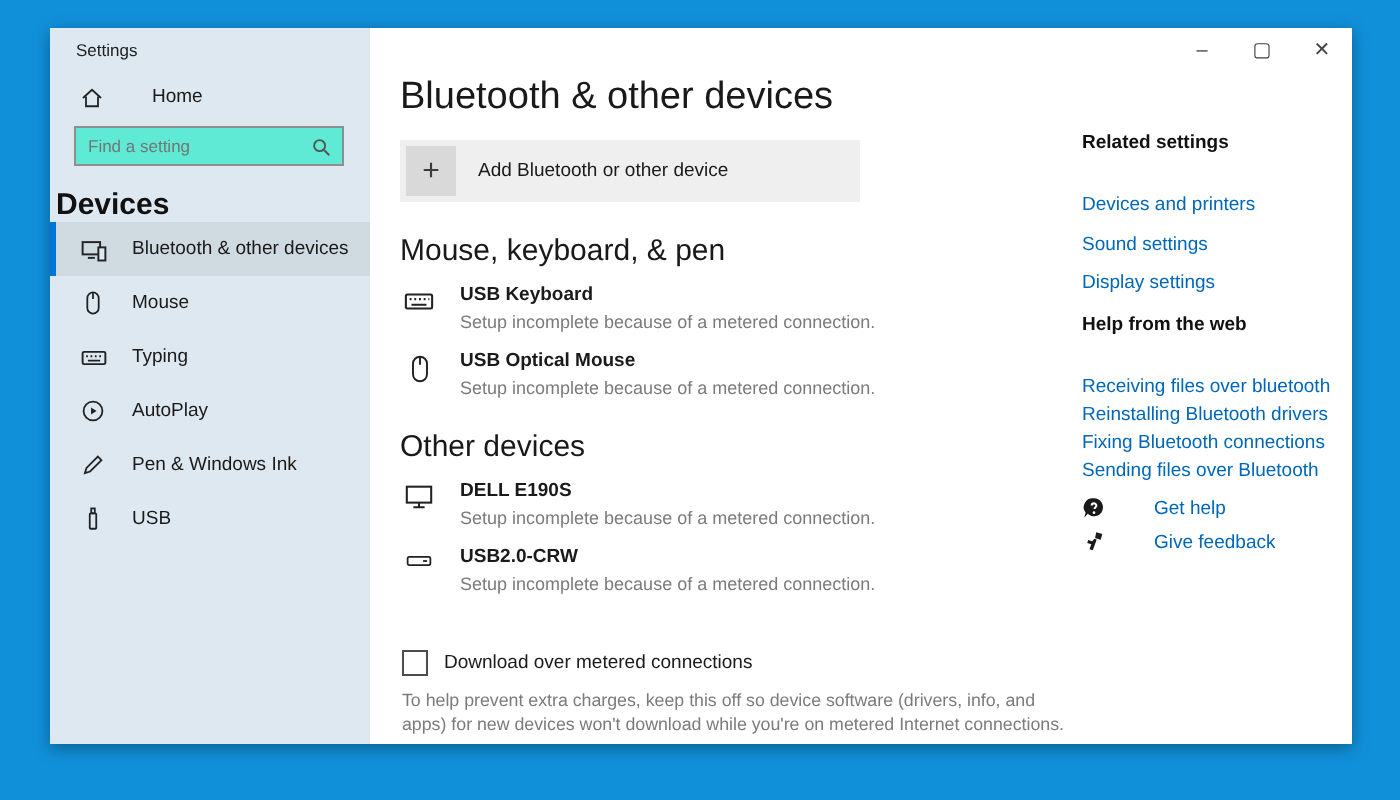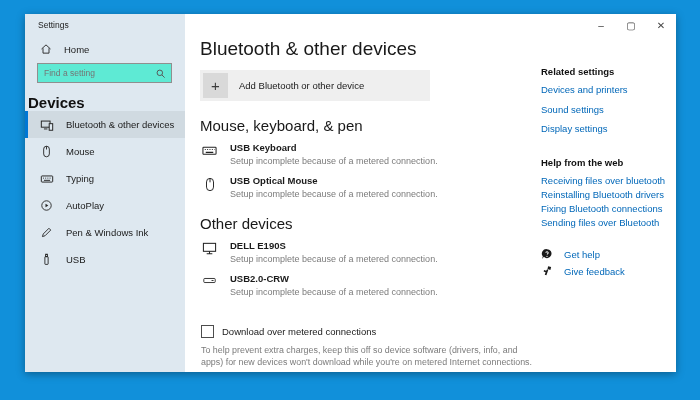--- a/index.html
+++ b/index.html
@@ -7,21 +7,21 @@
   .frame{position:relative;width:700px;height:400px;background:#1190da;}
   .window{position:absolute;left:25px;top:14px;width:651px;height:358px;background:#fff;
     box-shadow:0 2px 8px rgba(0,0,0,.35);}
   
   .controls{position:absolute;top:0;right:0;display:flex;z-index:5;}
   .ctrl{width:30px;height:24px;border:none;background:transparent;color:#444;
     font-size:10px;line-height:24px;text-align:center;padding:0;cursor:pointer;}
   
   .sidebar{position:absolute;left:0;top:0;width:160px;height:100%;background:#dee8f0;}
   .win-title{position:absolute;left:13px;top:6px;font-size:8.5px;color:#222;}
-  .home-row{position:absolute;left:13px;top:29px;display:flex;align-items:center;gap:11px;
+  .home-row{position:absolute;left:13px;top:29px;display:flex;align-items:flex-start;gap:23px;
     font-size:9.5px;color:#1a1a1a;cursor:pointer;}
   .searchbox{position:absolute;left:12px;top:49px;width:135px;height:20px;background:#5eead4;
     border:1px solid #8f8f8f;box-sizing:border-box;display:flex;align-items:center;}
   .searchbox input{flex:1;border:none;outline:none;background:transparent;font-size:8.5px;
     padding:0 0 0 6px;color:#333;font-family:inherit;min-width:0;}
   .searchbox .mag{margin-right:5px;color:#555;display:flex;}
   .sb-section{position:absolute;left:3px;top:80px;font-size:15px;font-weight:bold;color:#111;}
   .sb-nav{position:absolute;left:0;top:97px;width:100%;}
   .sb-item{height:27px;display:flex;align-items:center;gap:12px;padding-left:14px;
     font-size:9.5px;color:#1a1a1a;cursor:pointer;}
@@ -42,26 +42,26 @@
     padding-top:1px;color:#222;}
   .dev-name{font-size:9.5px;color:#1a1a1a;font-weight:bold;}
   .dev-status{font-size:9px;color:#7b7b7b;margin-top:3px;}
   .check-row{display:flex;align-items:center;gap:8px;margin:28px 0 0 16px;cursor:pointer;}
   .checkbox{width:11px;height:11px;border:1px solid #4d4d4d;background:#fff;}
   .check-label{font-size:9.5px;color:#1a1a1a;}
   .desc{margin:7px 0 0 16px;width:332px;font-size:8.9px;line-height:11.5px;color:#7b7b7b;}
   
   .rail{position:absolute;left:516px;top:0;width:140px;font-size:9.5px;}
   .rail .hd{position:absolute;font-weight:bold;color:#111;}
-  .rail a{position:absolute;color:#0067b8;text-decoration:none;cursor:pointer;}
+  .rail a{position:absolute;color:#0067b8;text-decoration:none;cursor:pointer;margin-top:13px;}
   .hd-related{top:52px;}
   .lnk-dp{top:70px;} .lnk-sound{top:90px;} .lnk-display{top:109px;}
   .hd-help{top:143px;}
   .lnk-rfob{top:161px;} .lnk-rbd{top:175px;} .lnk-fbc{top:189px;} .lnk-sfob{top:203px;}
-  .action{position:absolute;display:flex;align-items:center;gap:11px;cursor:pointer;}
+  .action{position:absolute;display:flex;align-items:center;gap:24px;cursor:pointer;}
   .action .a-icon{display:flex;color:#1a1a1a;}
   .action span.lbl{color:#0067b8;}
   .act-help{top:234px;} .act-fb{top:251px;}
   svg{display:block;}
 </style>
 </head>
 <body>
 
 <div class="frame">
   <div class="window">

